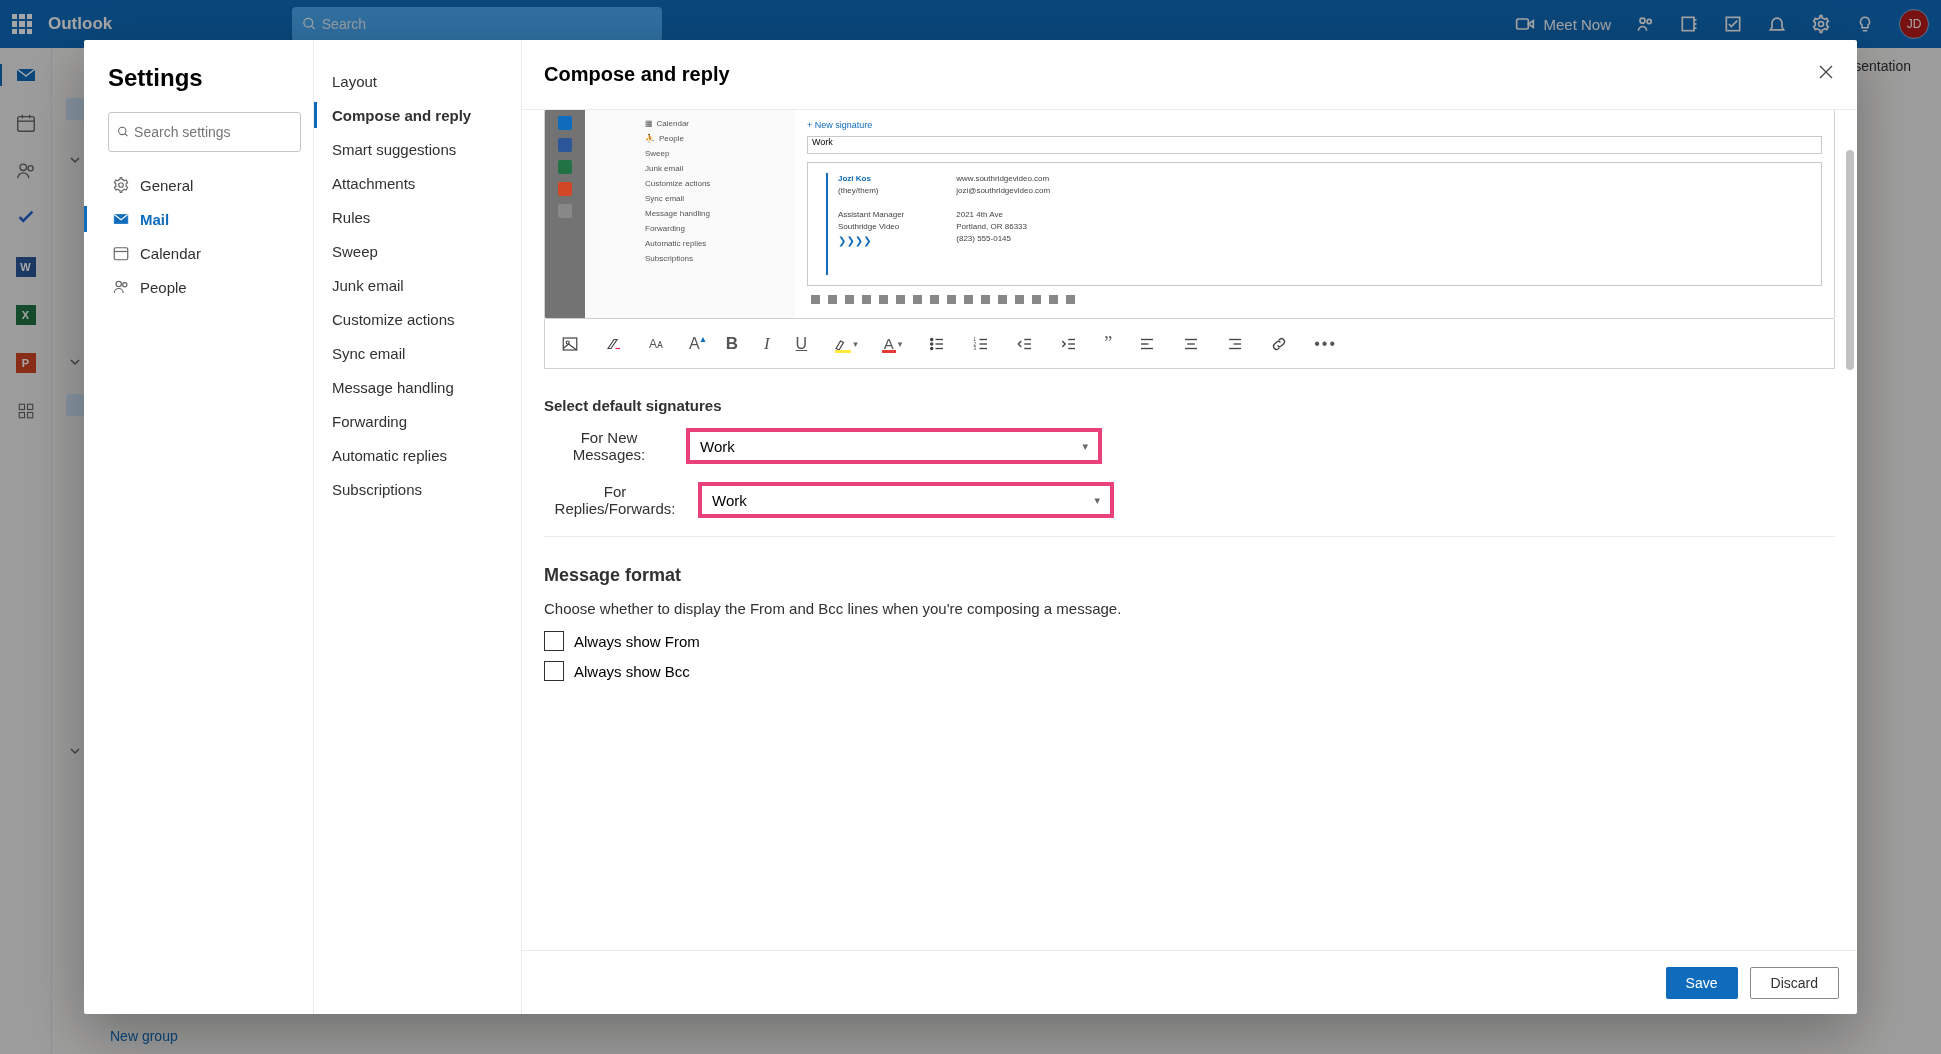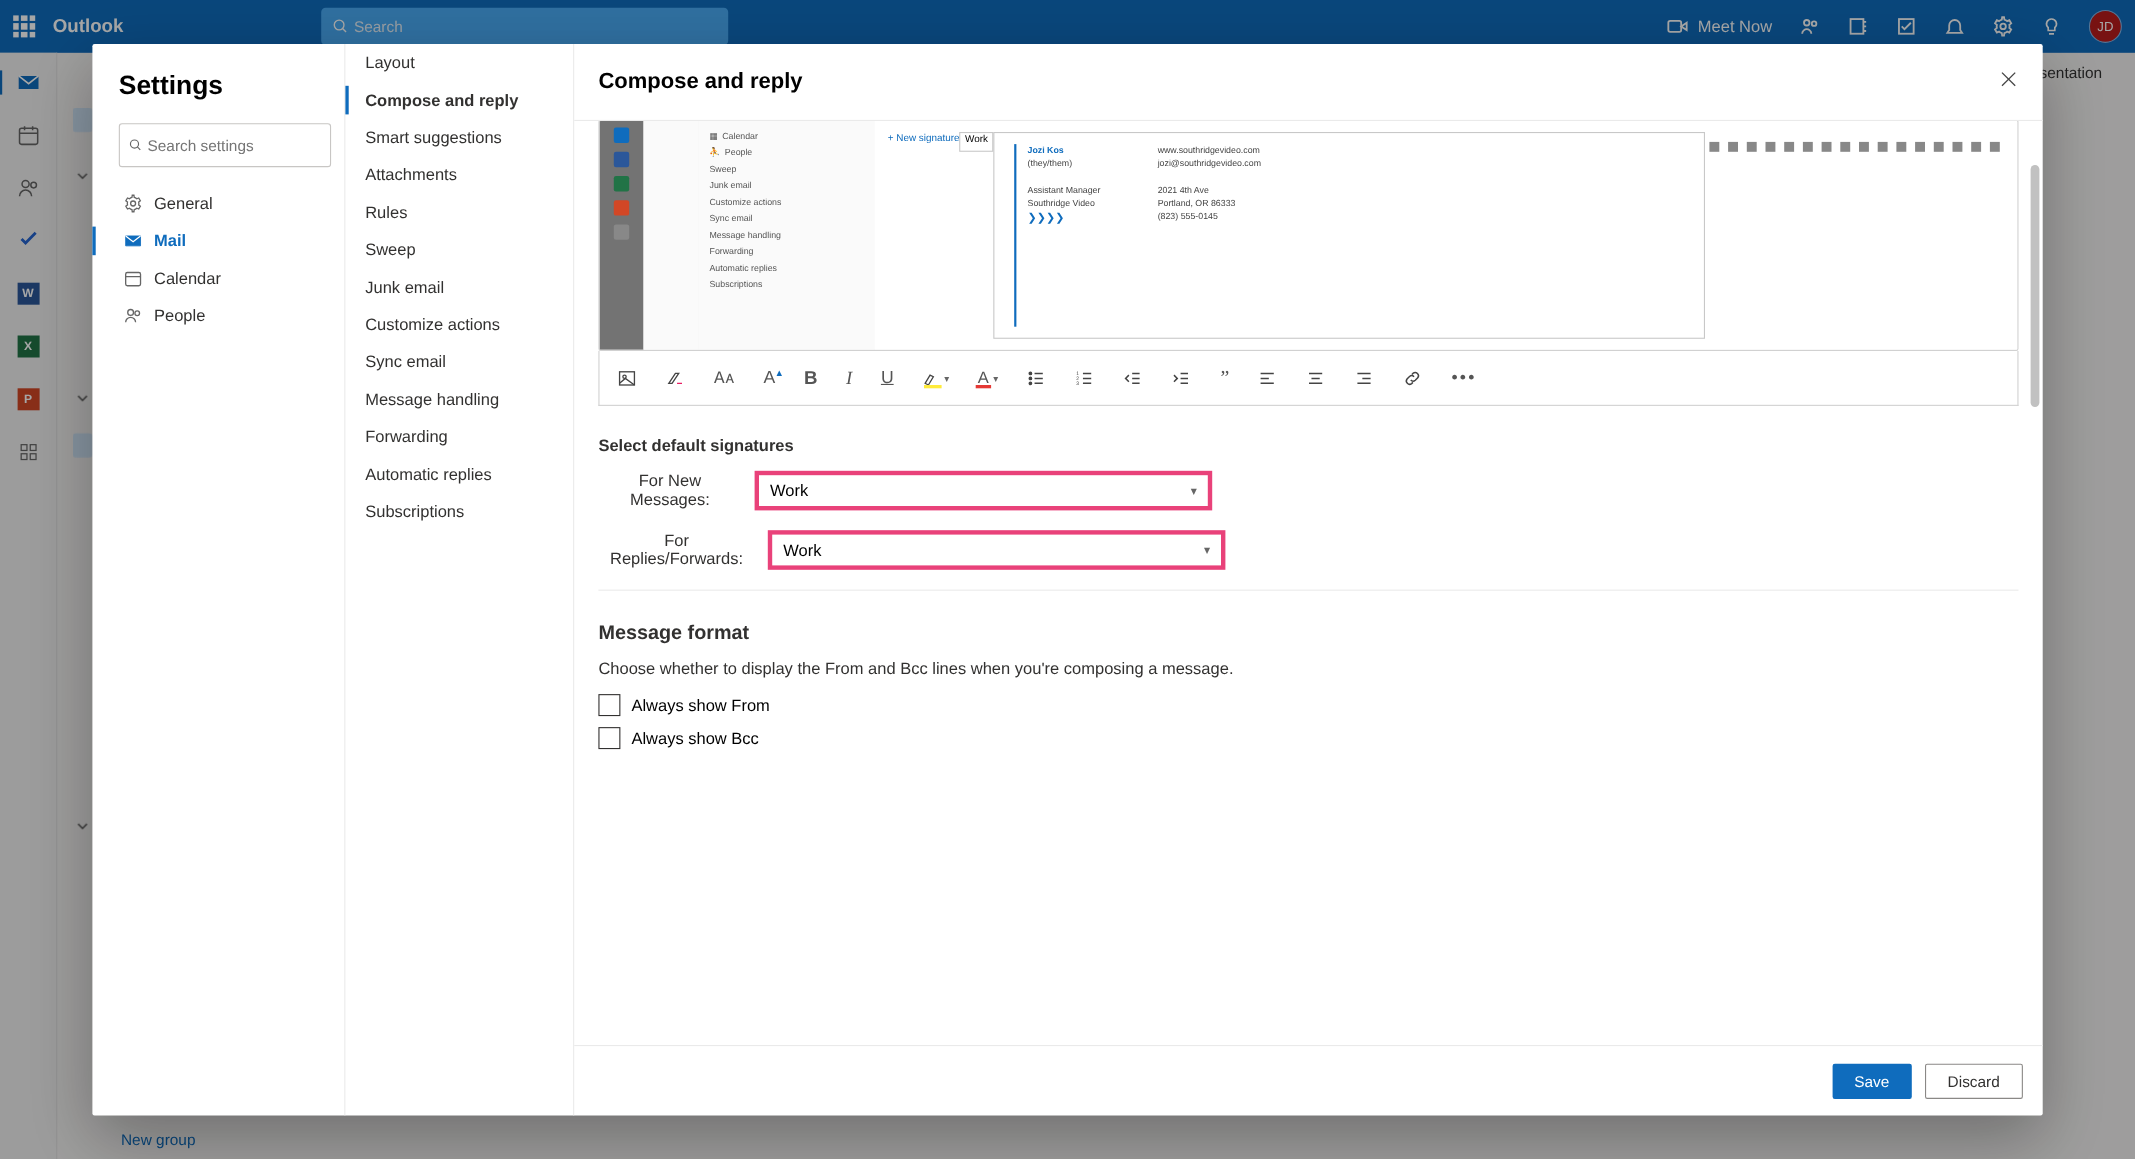--- a/index.html
+++ b/index.html
@@ -28,38 +28,38 @@
 .col1 h1 { font-size:24px; font-weight:600; margin-bottom:20px; }
 .searchset { display:flex; align-items:center; border:1px solid #c8c6c4; border-radius:3px; height:40px; padding:0 8px; margin-bottom:16px; }
 .searchset input { border:none; outline:none; width:100%; font-size:14px; }
 .catlist { display:flex; flex-direction:column; }
 .catitem { display:flex; align-items:center; gap:10px; height:34px; padding-left:4px; cursor:pointer; font-size:15px; color:#323130; position:relative; }
 .catitem.active { font-weight:600; color:#0F6CBD; }
 .catitem.active::before { content:''; position:absolute; left:-24px; top:4px; bottom:4px; width:3px; background:#0F6CBD; }
 .catitem svg { width:18px; height:18px; }
 .catitem.active svg { stroke:#0F6CBD; fill:#0F6CBD; }
 
-.col2 { width:208px; border-right:1px solid #eaeaea; position:relative; }
+.col2 { width:208px; border-right:1px solid #eaeaea; padding-top:24px; position:relative; }
 .subitem { height:34px; display:flex; align-items:center; padding:0 18px; font-size:15px; cursor:pointer; color:#323130; position:relative; }
 .subitem.active { font-weight:600; }
 .subitem.active::before { content:''; position:absolute; left:0; top:4px; bottom:4px; width:3px; background:#0F6CBD; }
 
 .col3 { flex:1; position:relative; display:flex; flex-direction:column; }
 .col3head { height:70px; border-bottom:1px solid #eaeaea; display:flex; align-items:center; padding:0 22px; }
 .col3head h2 { font-size:20px; font-weight:600; }
 .closex { margin-left:auto; cursor:pointer; font-size:20px; color:#666; }
 .panelbody { flex:1; overflow:auto; padding:0 22px; position:relative; }
 .sigpreview { height:210px; border:1px solid #d1d1d1; border-radius:2px; margin-top:-1px; background:#f5f5f5; position:relative; overflow:hidden; }
 .sigmini { width:100%; height:100%; display:flex; }
 .miniside { width:40px; background:#737373; display:flex; flex-direction:column; align-items:center; padding-top:6px; gap:8px; }
 .minidot { width:14px; height:14px; border-radius:2px; }
 .minimid { width:50px; background:#fafafa; }
 .minithird { width:160px; background:#fafafa; padding:6px 0; }
 .minithird div { font-size:8px; color:#555; padding:3px 10px; }
-.minimain { flex:1; background:#fff; padding:10px 12px; display:flex; flex-direction:row; }
+.minimain { flex:1; background:#fff; padding:10px 12px; display:flex; flex-direction:column; }
 .newlink { color:#0F6CBD; font-size:9px; margin-bottom:6px; }
 .namein { border:1px solid #c8c8c8; height:18px; font-size:9px; padding:0 4px; margin-bottom:8px; }
 .sigbox { border:1px solid #c8c8c8; flex:1; padding:10px 18px; display:flex; gap:40px; align-items:flex-start; position:relative; }
 .sigbox::before { content:''; position:absolute; left:18px; top:10px; bottom:10px; width:2px; background:#0F6CBD; }
 .sigcol { font-size:8px; line-height:1.5; color:#444; padding-left:12px; }
 .signame { font-weight:700; color:#0F6CBD; }
 .minitb { height:18px; display:flex; gap:8px; align-items:center; padding:0 4px; margin-top:4px; }
 .minitb span { width:9px; height:9px; background:#888; }
 
 .toolbar { height:50px; border:1px solid #d1d1d1; border-top:none; display:flex; align-items:center; padding:0 16px; gap:26px; color:#555; }
@@ -408,21 +408,21 @@
               <circle cx="9" cy="10" r="2"></circle>
               <polyline points="3,18 10,12 21,20"></polyline>
             </svg>
           </div>
         <div class="tb">
             <svg width="18" height="18" viewBox="0 0 24 24" fill="none" stroke="#444" stroke-width="1.6">
               <path d="M4 18l8-12h4l-8 12z"></path>
               <line x1="14" y1="18" x2="20" y2="18" stroke="#e91e63"></line>
             </svg>
           </div>
-        <div class="tb" style="font-family:Liberation Mono, monospace;font-size:16px">Aᴀ</div>
+        <div class="tb" style="font-family:Liberation Sans, sans-serif;font-size:12px">Aᴀ</div>
         <div class="tb" style="position:relative">
             <span style="font-size:16px">A</span>
             <span style="font-size:10px;color:#0F6CBD;position:absolute;top:-2px;right:-6px">▴</span>
           </div>
         <div class="tb" style="font-weight:700;font-size:17px">B</div>
         <div class="tb" style="font-style:italic;font-family:serif;font-size:17px">I</div>
         <div class="tb" style="text-decoration:underline;font-size:16px">U</div>
         <div class="tb">
             <svg width="18" height="18" viewBox="0 0 24 24" fill="none" stroke="#444" stroke-width="1.6">
               <path d="M4 18l6-10 4 2-6 10z"></path>

